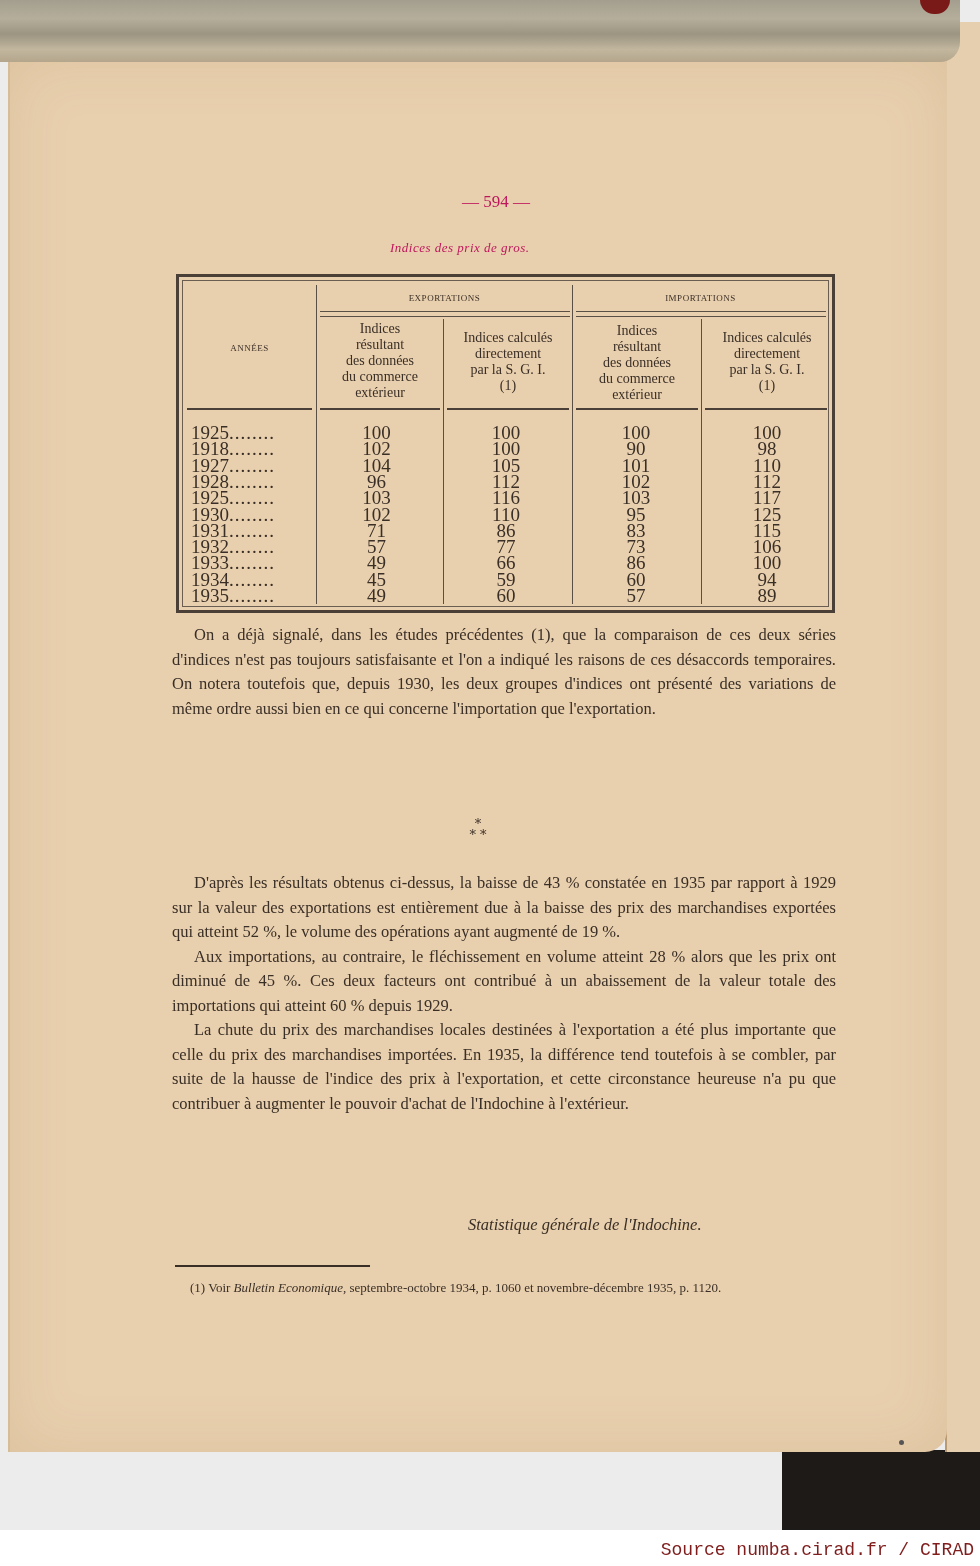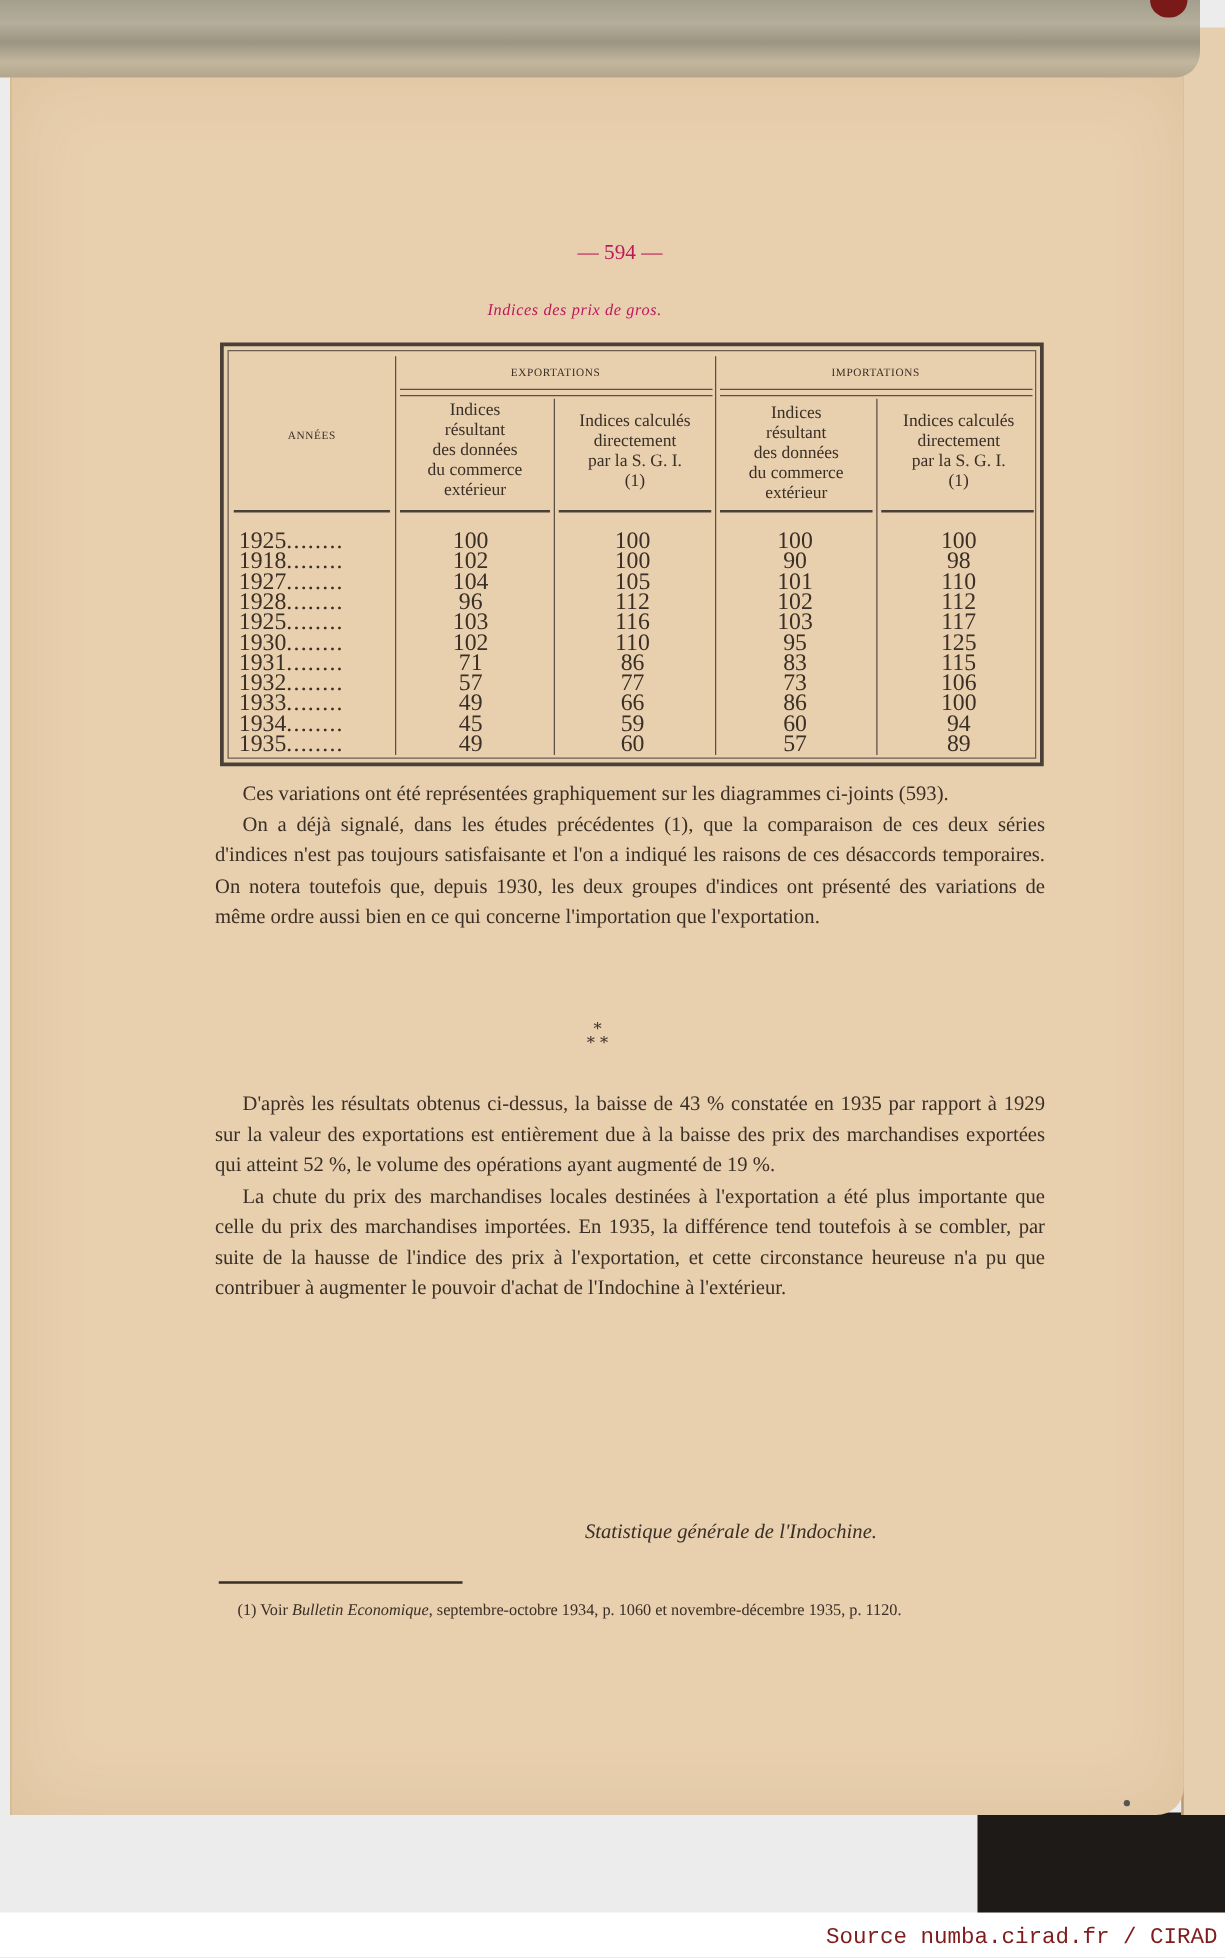--- a/index.html
+++ b/index.html
@@ -204,31 +204,31 @@
         <span class="c-dots">........</span>
         <span class="c1">49</span>
         <span class="c2">60</span>
         <span class="c3">57</span>
         <span class="c4">89</span>
       </div>
     </div>
 </div>
 
 <div class="para" style="top:623px;">
-  <p>Ces variations ont été représentées graphiquement sur les diagrammes ci-joints (593).</p>
   <p>On a déjà signalé, dans les études précédentes (1), que la comparaison de ces deux séries d'indices n'est pas toujours satisfaisante et l'on a indiqué les raisons de ces désaccords temporaires. On notera toutefois que, depuis 1930, les deux groupes d'indices ont présenté des variations de même ordre aussi bien en ce qui concerne l'importation que l'exportation.</p>
 </div>
 
 <div class="stars">
   <div>*</div>
   <div>* *</div>
 </div>
 
 <div class="para" style="top:871px;">
   <p>D'après les résultats obtenus ci-dessus, la baisse de 43 % constatée en 1935 par rapport à 1929 sur la valeur des exportations est entièrement due à la baisse des prix des marchandises exportées qui atteint 52 %, le volume des opérations ayant augmenté de 19 %.</p>
+  <p>Aux importations, au contraire, le fléchissement en volume atteint 28 % alors que les prix ont diminué de 45 %. Ces deux facteurs ont contribué à un abaissement de la valeur totale des importations qui atteint 60 % depuis 1929.</p>
   <p>La chute du prix des marchandises locales destinées à l'exportation a été plus importante que celle du prix des marchandises importées. En 1935, la différence tend toutefois à se combler, par suite de la hausse de l'indice des prix à l'exportation, et cette circonstance heureuse n'a pu que contribuer à augmenter le pouvoir d'achat de l'Indochine à l'extérieur.</p>
 </div>
 
 <div class="signature">Statistique générale de l'Indochine.</div>
 
 <div class="fn-rule"></div>
 <div class="footnote"><span>(1) Voir </span><i>Bulletin Economique</i><span>, septembre-octobre 1934, p. 1060 et novembre-décembre 1935, p. 1120.</span></div>
 
 <div class="speck"></div>
 <div class="source">Source numba.cirad.fr / CIRAD</div>

